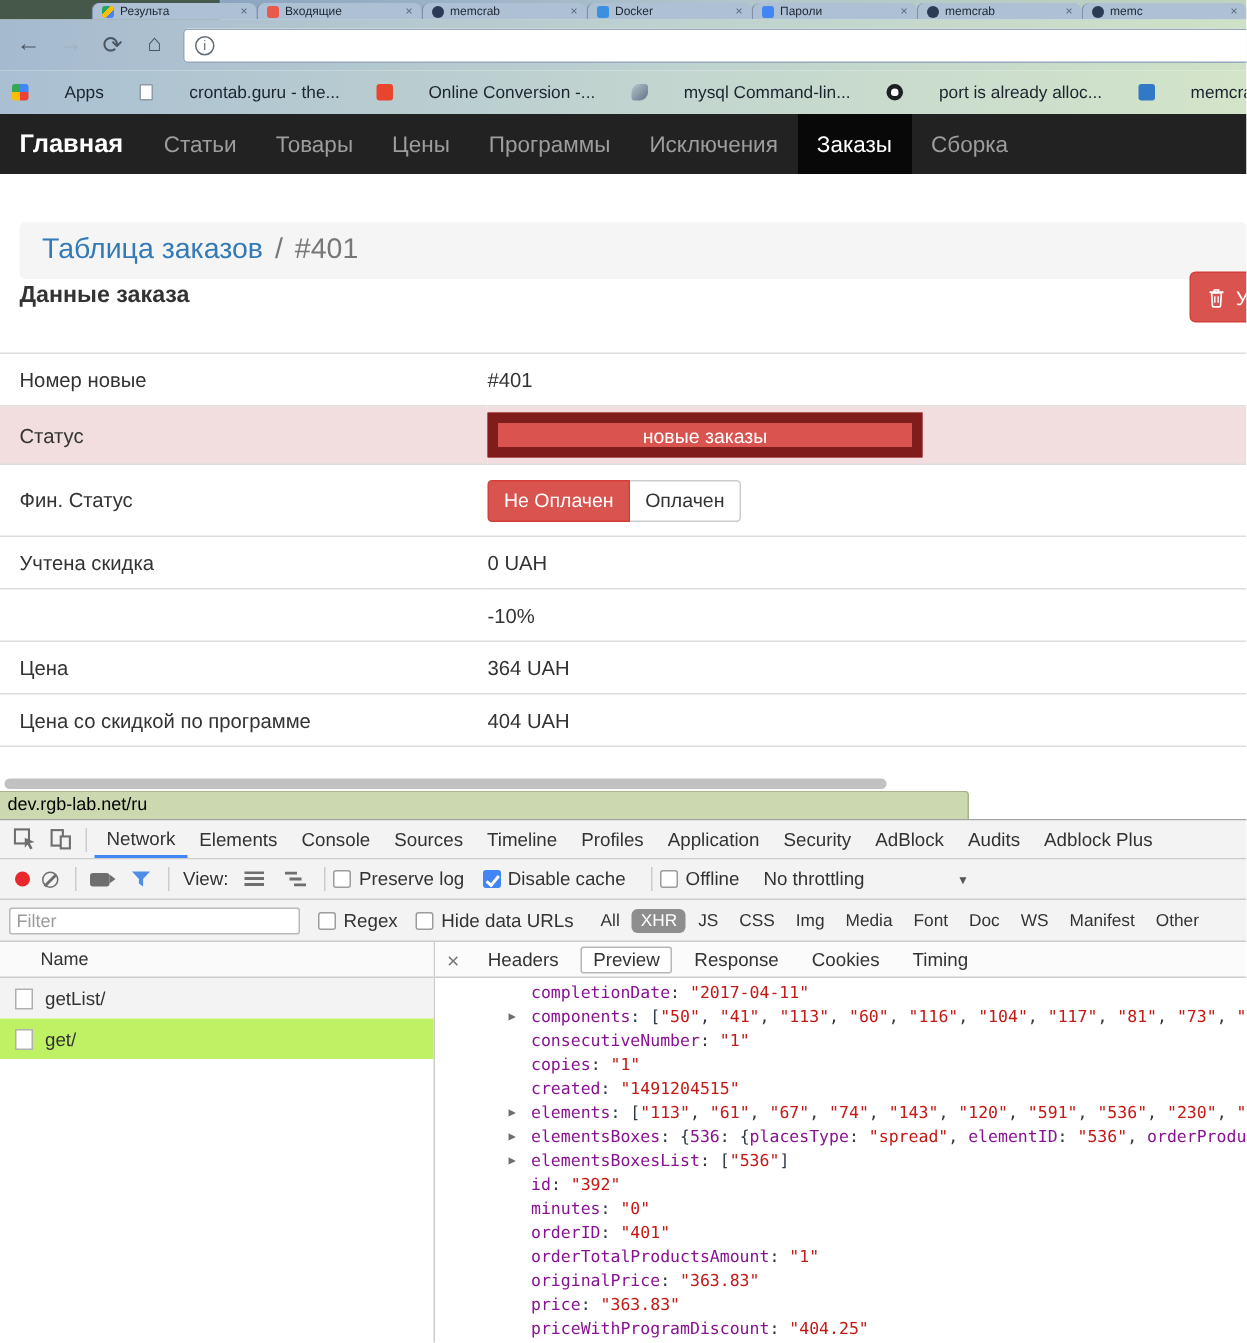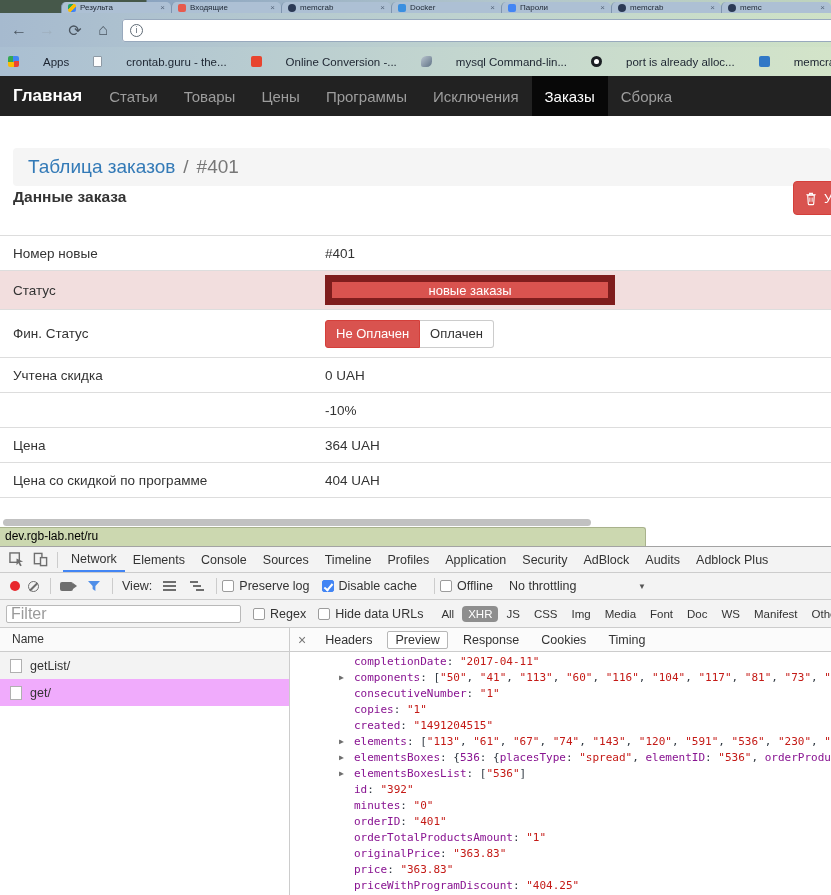--- a/index.html
+++ b/index.html
@@ -110,32 +110,32 @@
   .lbl{margin:0 4px;white-space:nowrap}
   .cb{width:12px;height:12px;border:1px solid #9c9c9c;border-radius:2px;background:#fff;display:inline-block;
     margin-right:5px;position:relative;flex:none}
   .cb.checked{background:var(--devtools-blue);border-color:var(--devtools-blue)}
   .cb.checked::after{content:"";position:absolute;left:3.5px;top:0.5px;width:3px;height:7px;
     border:solid #fff;border-width:0 2px 2px 0;transform:rotate(40deg)}
   .cbrow{display:flex;align-items:center;margin-right:12px;white-space:nowrap}
   .drop-arrow{position:absolute;left:638px;top:9px;font-size:8px;color:#555}
 
   .filter-row{height:28px;background:#f3f3f3;border-bottom:1px solid #ccc;display:flex;align-items:center;padding:0 6px;overflow:hidden}
-  .filter-input{width:235px;height:18px;border:1px solid #b9b9b9;border-radius:2px;font-size:16px;
+  .filter-input{width:194px;height:18px;border:1px solid #b9b9b9;border-radius:2px;font-size:12px;
     font-family:inherit;padding:0 4px;color:#6d28d9;margin-right:12px;flex:none}
   .filter-input::placeholder{color:#9a9a9a}
   .pill{padding:2px 6px;margin-right:2px;border-radius:4px;white-space:nowrap;font-size:11.5px}
   .pill.sel{background:#8e8e8e;color:#fff}
 
   .dt-panes{display:flex;height:268px}
   .req-pane{width:290px;border-right:1px solid #ccc;flex:none}
-  .req-header{height:24px;line-height:23px;border-bottom:1px solid #ccc;padding-left:12px;font-size:12px;color:#333;background:#fafafa}
+  .req-header{height:24px;line-height:23px;border-bottom:1px solid #ccc;padding-left:27px;font-size:12px;color:#333;background:#fafafa}
   .req-row{height:27px;display:flex;align-items:center;gap:8px;padding-left:10px;font-size:12.5px}
   .req-row.odd{background:#f3f3f3}
-  .req-row.selected{background:#f0abfc}
+  .req-row.selected{background:#bef264}
   .req-ic{width:12px;height:14px;background:#fff;border:1px solid #b0b0b0;flex:none}
 
   .detail-pane{flex:1;min-width:0;display:flex;flex-direction:column}
   .detail-tabs{height:24px;border-bottom:1px solid #ccc;display:flex;align-items:center;padding-left:8px;background:#fbfbfb}
   .close-x{color:#777;font-size:14px;margin-right:12px}
   .detail-tab{padding:1px 7px;margin-right:8px;white-space:nowrap}
   .detail-tab.active{border:1px solid #b7b7b7;border-radius:2px;background:#fff}
   .preview-body{flex:1;overflow:hidden;font-family:"DejaVu Sans Mono",monospace;font-size:11px;padding-top:2px}
   .pl{height:16px;line-height:16px;white-space:nowrap;padding-left:64px;position:relative}
   .pl .arr{position:absolute;left:49px;top:0;font-size:8px;color:#6e6e6e}

